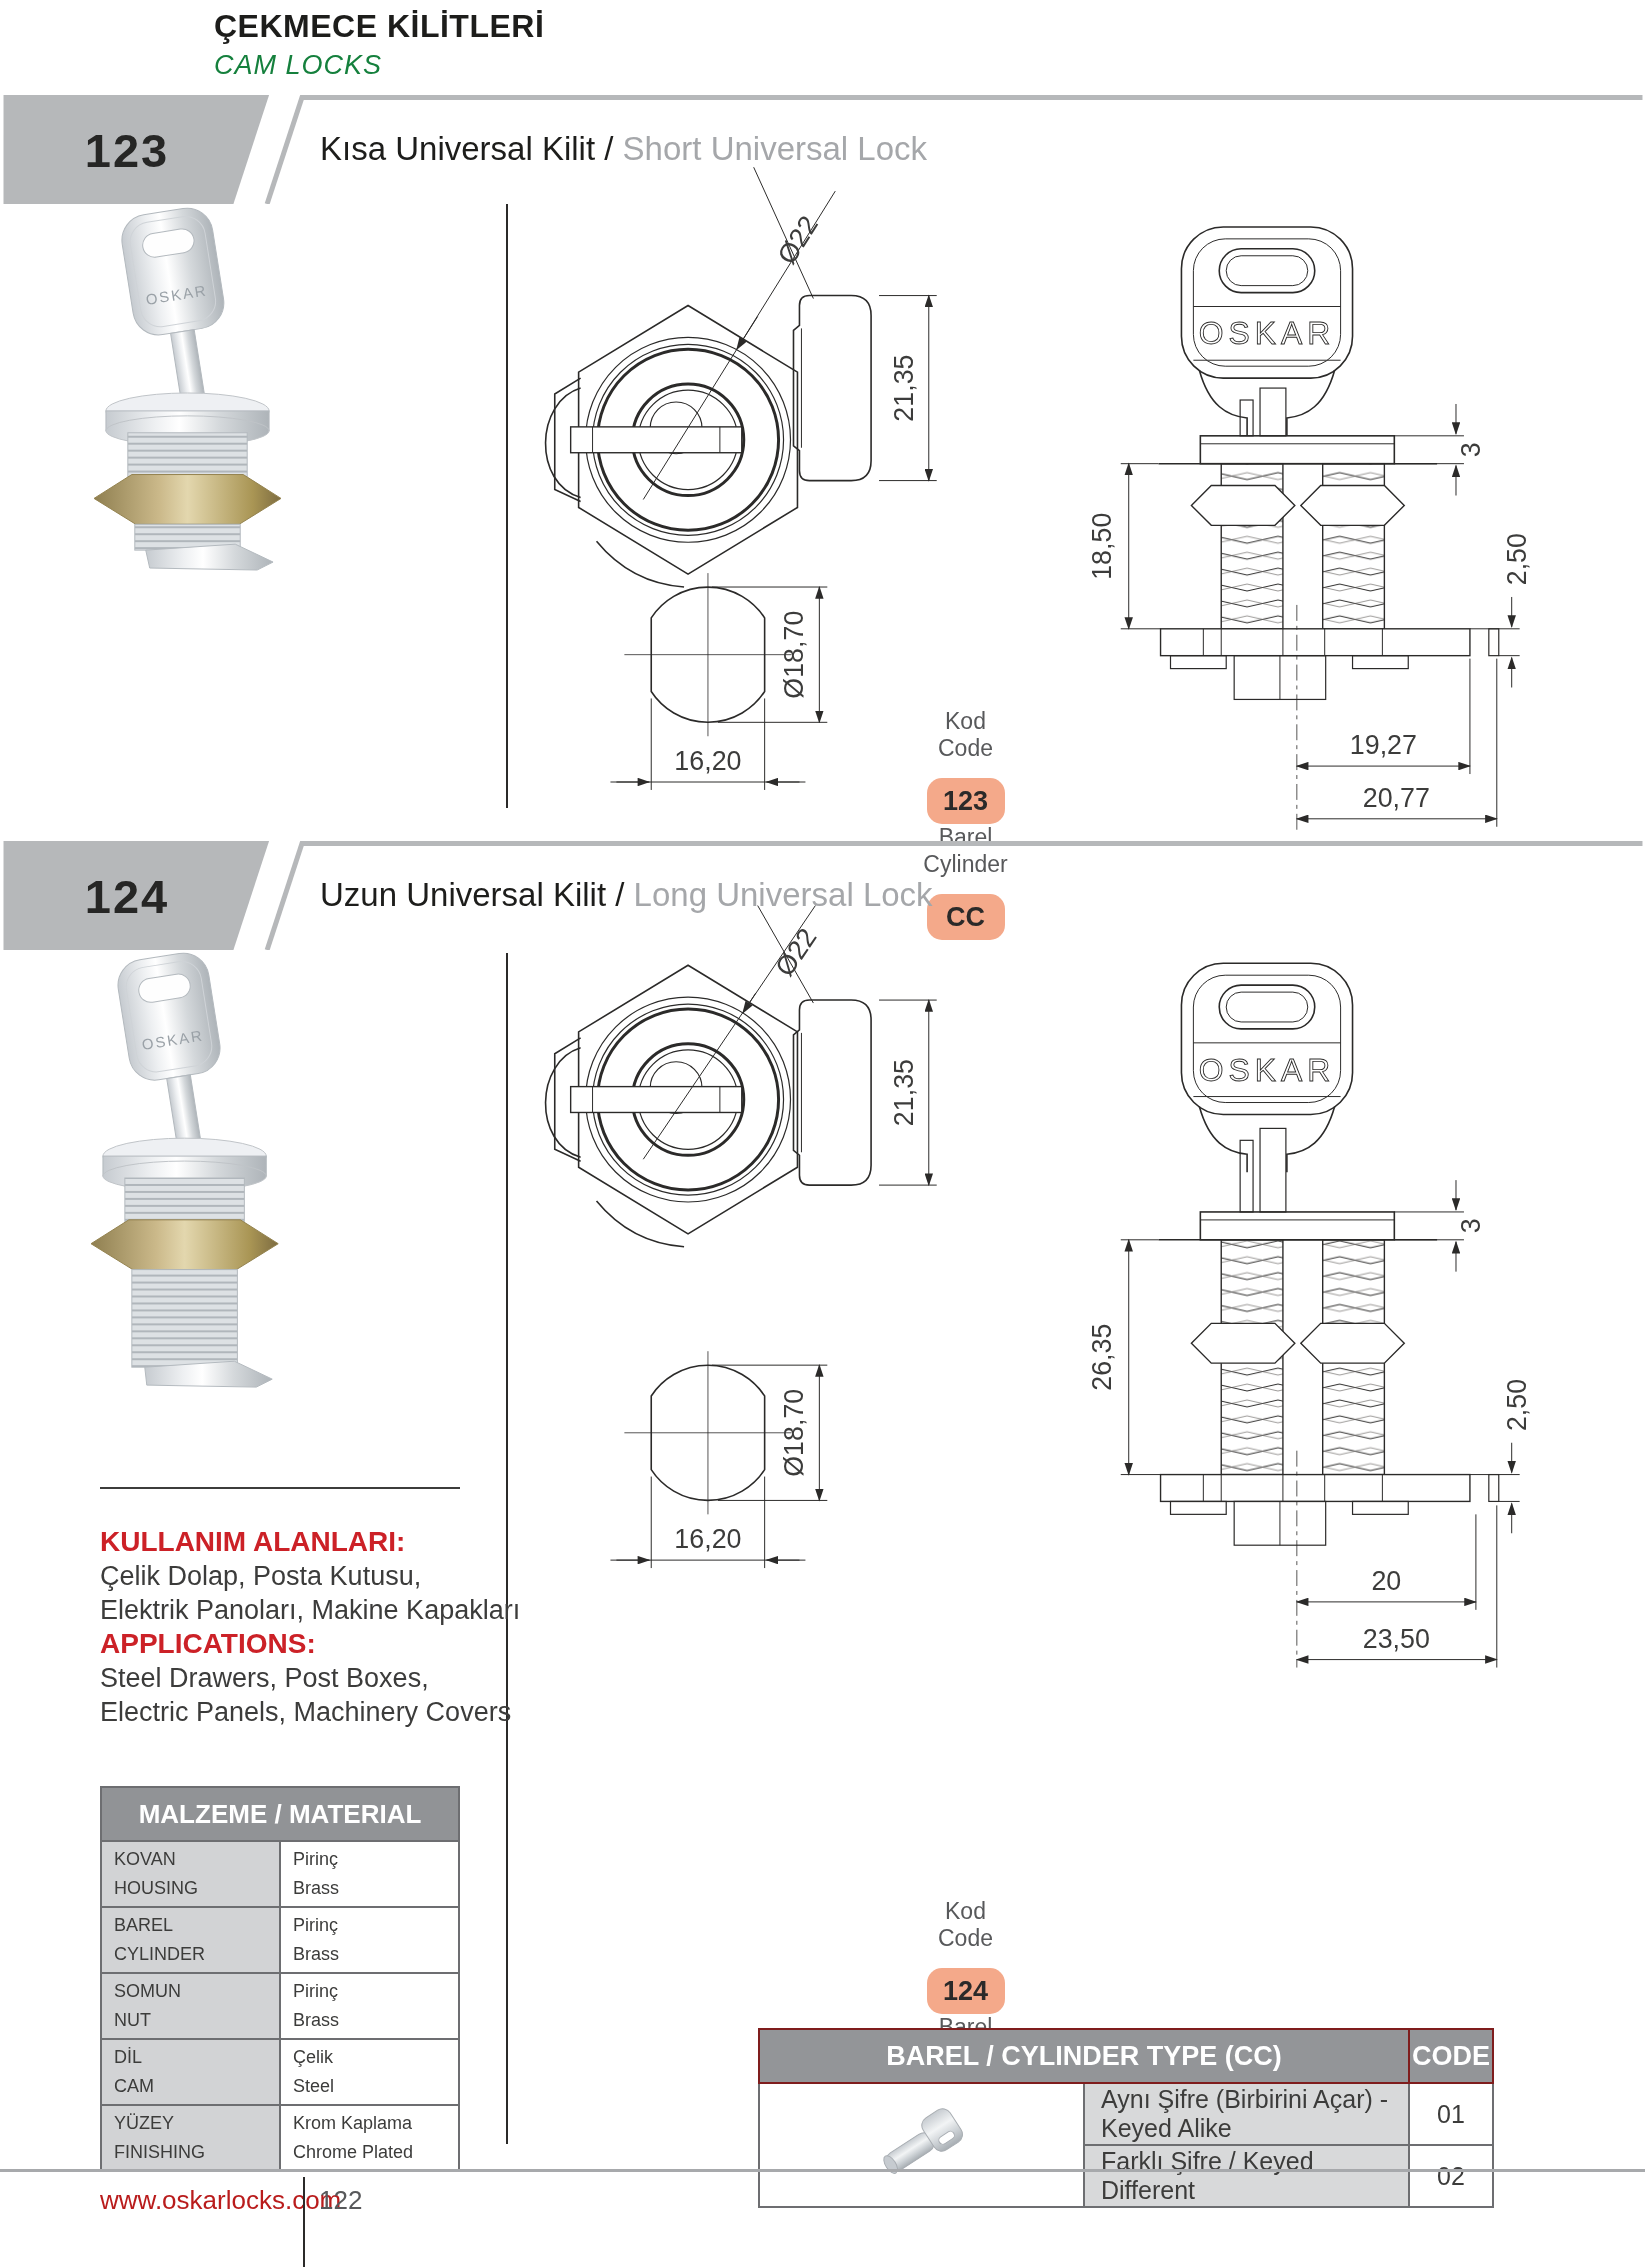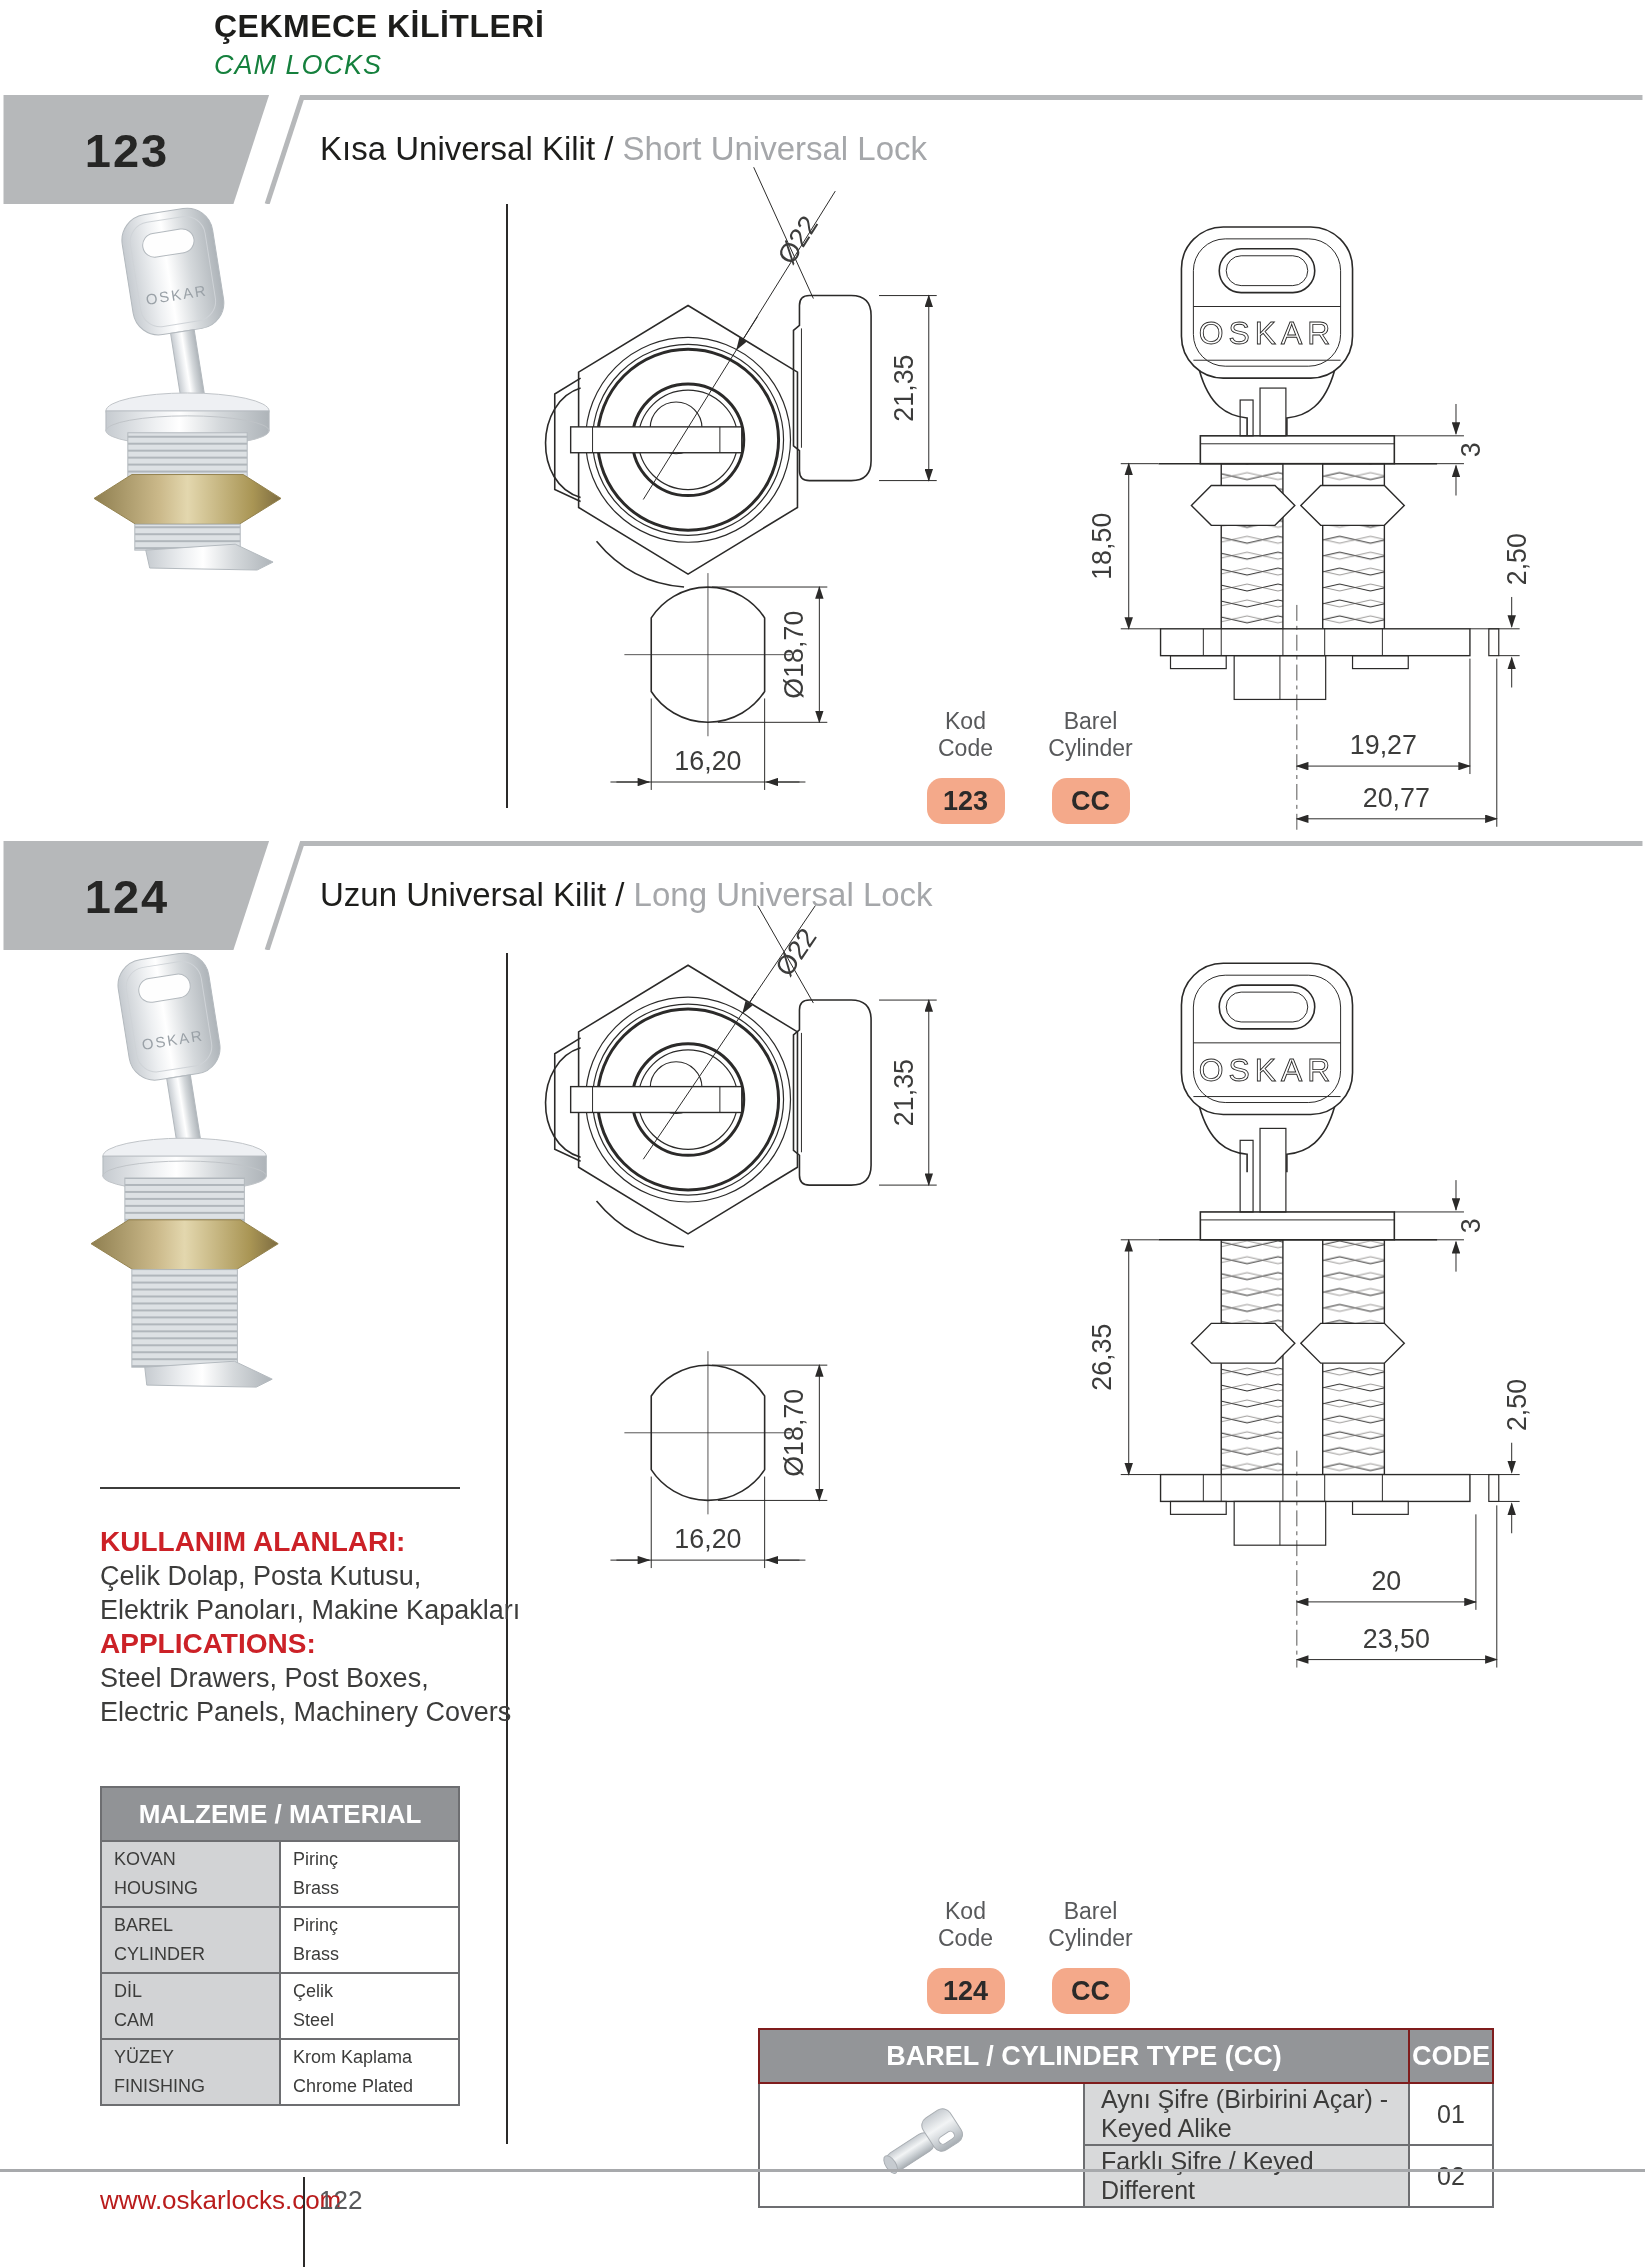--- a/index.html
+++ b/index.html
@@ -21,21 +21,21 @@
   .t-en{color:#a5a7aa;}
 
   .vline{position:absolute;width:2px;background:#2b2a29;}
 
   
   .dim{font-family:"Liberation Sans",sans-serif;font-size:27px;fill:#3c3c3b;stroke:none;}
   .oskar-t{font-family:"Liberation Sans",sans-serif;font-size:32px;letter-spacing:5px;
            fill:#ffffff;stroke:#2b2a29;stroke-width:0.9px;font-weight:300;}
 
   
-  .badges{position:absolute;display:flex;gap:14px;}
+  .badges{position:absolute;display:flex;flex-direction:column;}
   .badge-col{width:111px;text-align:center;font-size:23px;line-height:27px;color:#58595b;}
   .badge-pill{margin:16px auto 0;width:78px;height:46px;border-radius:15px;background:#f4a98a;
               color:#2b2a29;font-weight:bold;font-size:27px;line-height:46px;}
 
   
   .sep{width:360px;height:2px;background:#3c3c3b;}
   .red-h{font-size:28px;font-weight:bold;color:#cc2127;line-height:34px;}
   .use-line{font-size:27px;color:#3c3c3b;line-height:34px;}
 
   
@@ -449,20 +449,30 @@
             <div>BAREL</div>
             <div>CYLINDER</div>
           </td>
       <td>
             <div>Pirinç</div>
             <div>Brass</div>
           </td>
     </tr>
     <tr>
       <td class="lbl">
+            <div>SOMUN</div>
+            <div>NUT</div>
+          </td>
+      <td>
+            <div>Pirinç</div>
+            <div>Brass</div>
+          </td>
+    </tr>
+    <tr>
+      <td class="lbl">
             <div>DİL</div>
             <div>CAM</div>
           </td>
       <td>
             <div>Çelik</div>
             <div>Steel</div>
           </td>
     </tr>
     <tr>
       <td class="lbl">

